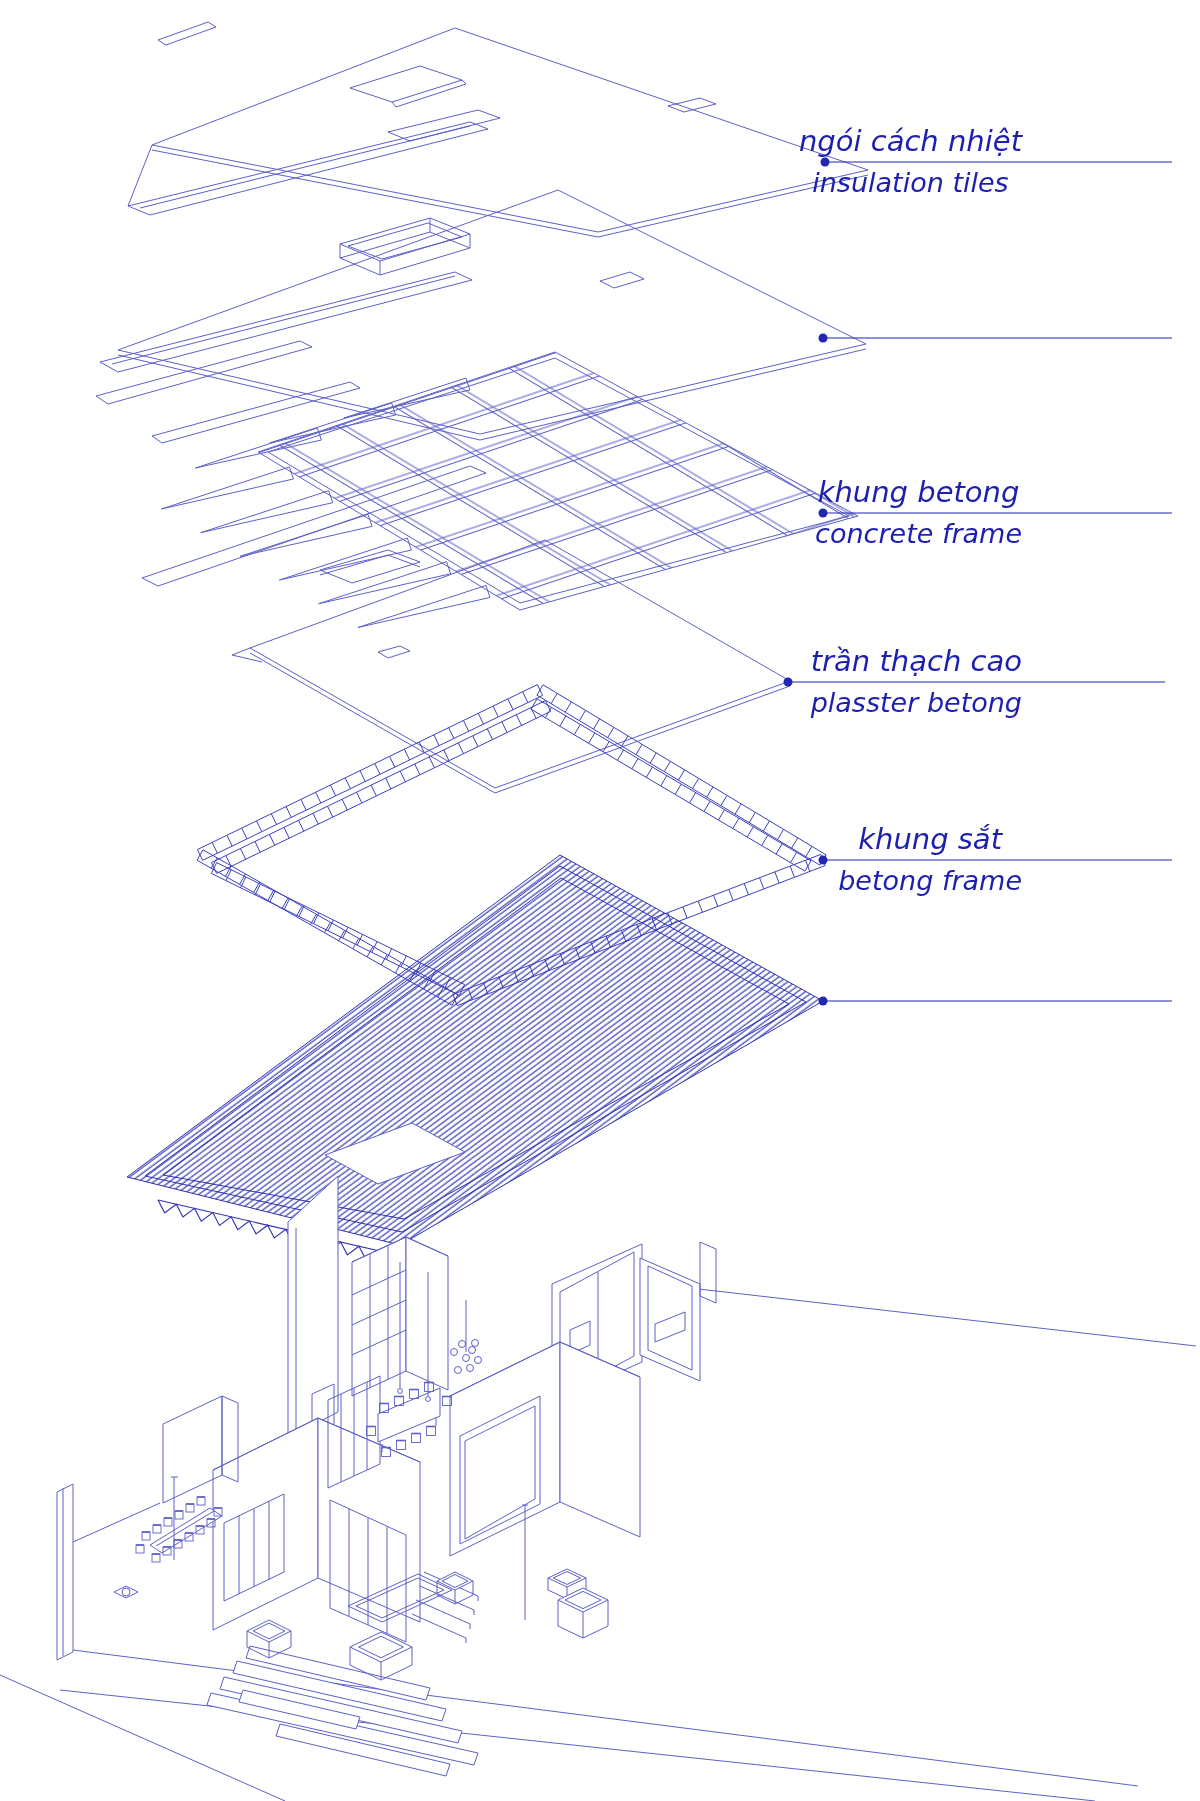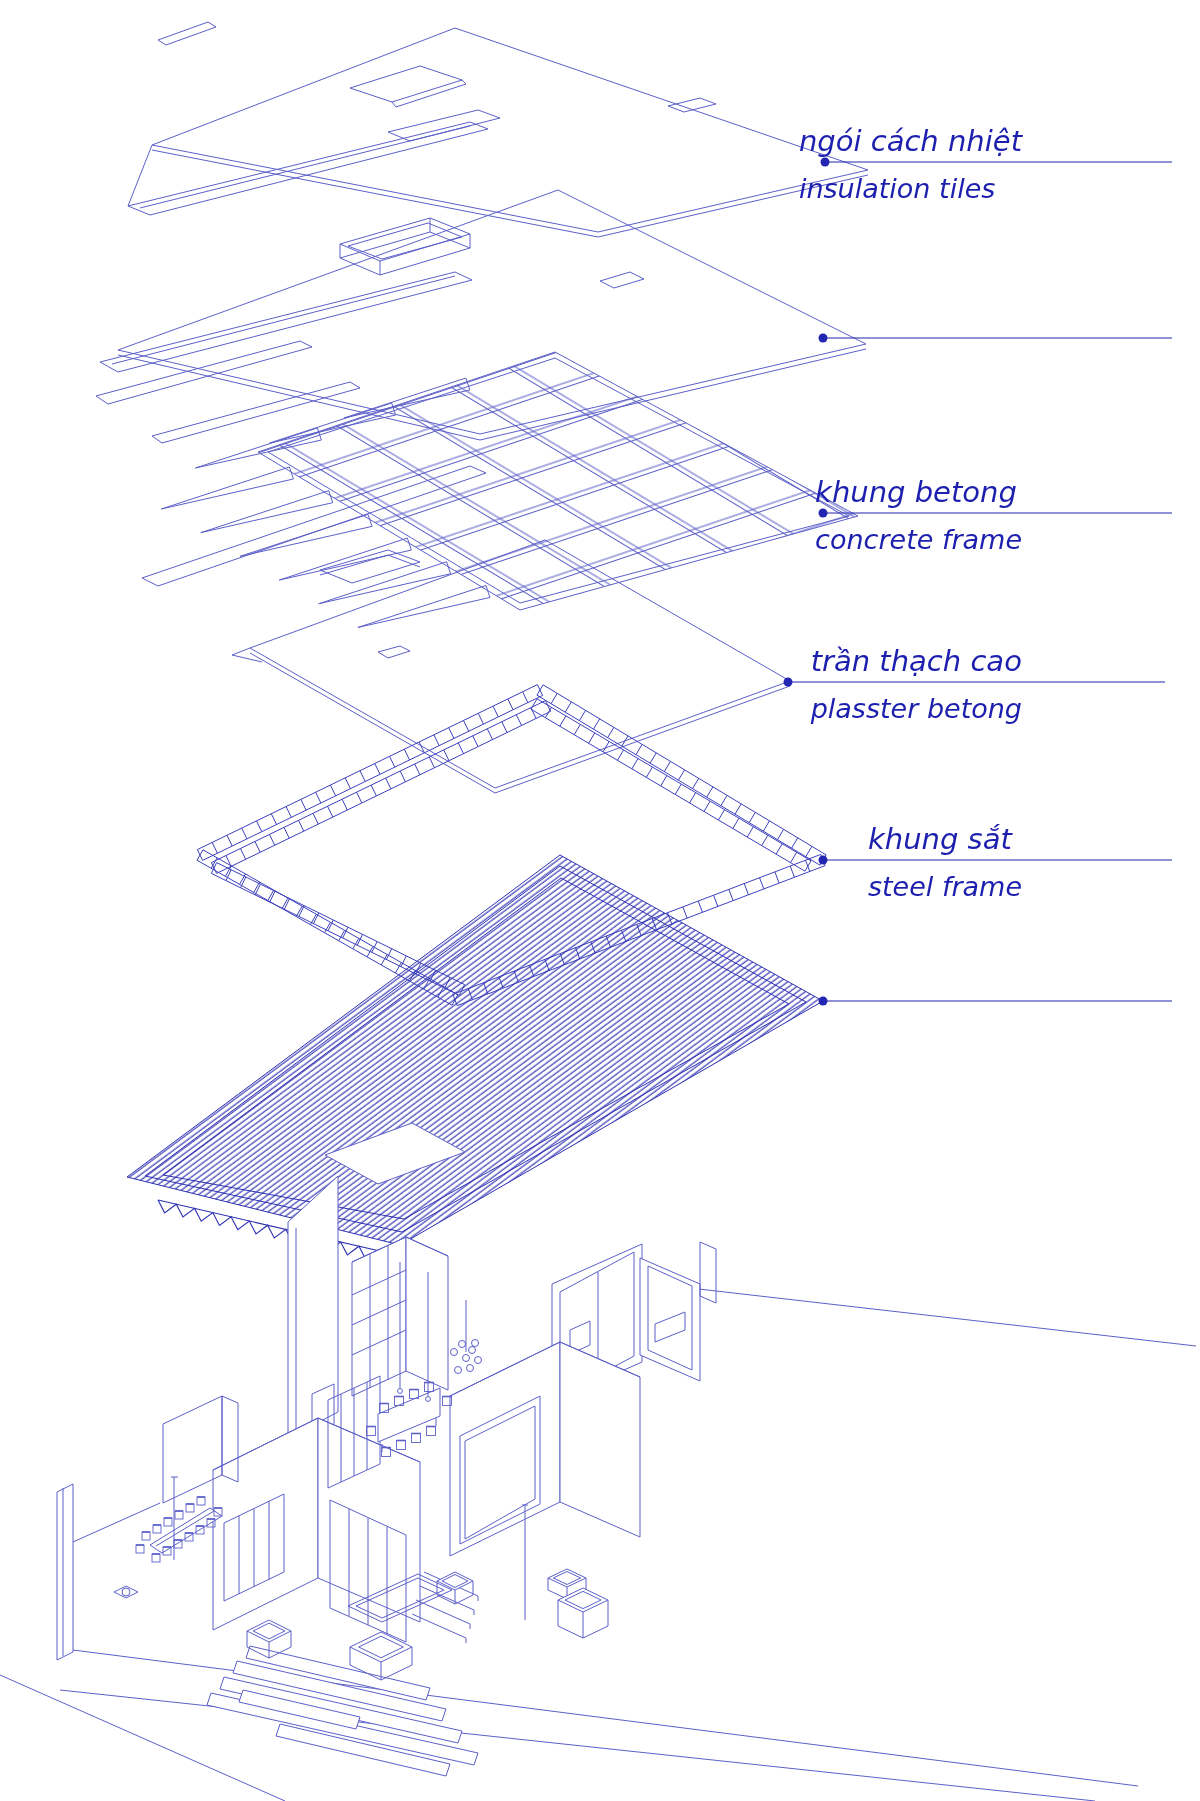--- a/index.html
+++ b/index.html
@@ -1,24 +1,24 @@
 <!DOCTYPE html>
 <html style="--tx: #1d1fae; --ln: #5c60c8; --dk: #2e31b2; --md: #3d41bd; --bg: #ffffff;"><head>
 <meta charset="utf-8">
 <style>
   html,body{margin:0;padding:0;background:#ffffff;}
   :root{
     --tx:#1d1fae; --ln:#5c60c8; --dk:#2e31b2; --md:#3d41bd; --bg:#ffffff;
   }
   .canvas{position:relative;width:1200px;height:1801px;background:var(--bg);overflow:hidden;}
   .art{position:absolute;left:0;top:0;}
-  .lbl{position:absolute;right:178px;text-align:left;color:var(--tx);
+  .lbl{position:absolute;right:178px;text-align:center;color:var(--tx);
        font-family:"DejaVu Sans",sans-serif;font-style:italic;}
   .lbl .vi{font-size:29px;line-height:34px;height:34px;white-space:nowrap;}
-  .lbl .en{font-size:27px;line-height:30px;margin-top:16px;white-space:nowrap;}
+  .lbl .en{font-size:27px;line-height:30px;margin-top:10px;white-space:nowrap;}
   
   .n{fill:none;stroke:var(--ln);stroke-width:1;}
   .w{fill:#ffffff;stroke:var(--ln);stroke-width:1;}
   .d{fill:none;stroke:var(--dk);stroke-width:1;}
 </style>
 </head>
 <body>
 
 <div class="canvas">
 
@@ -504,15 +504,15 @@
   <div class="lbl" style="top:475px">
     <div class="vi">khung betong</div>
     <div class="en">concrete frame</div>
   </div>
   <div class="lbl" style="top:644px">
     <div class="vi">trần thạch cao</div>
     <div class="en">plasster betong</div>
   </div>
   <div class="lbl" style="top:822px">
     <div class="vi">khung sắt</div>
-    <div class="en">steel frame</div>
+    <div class="en">betong frame</div>
   </div>
 </div>
 
 </body></html>

